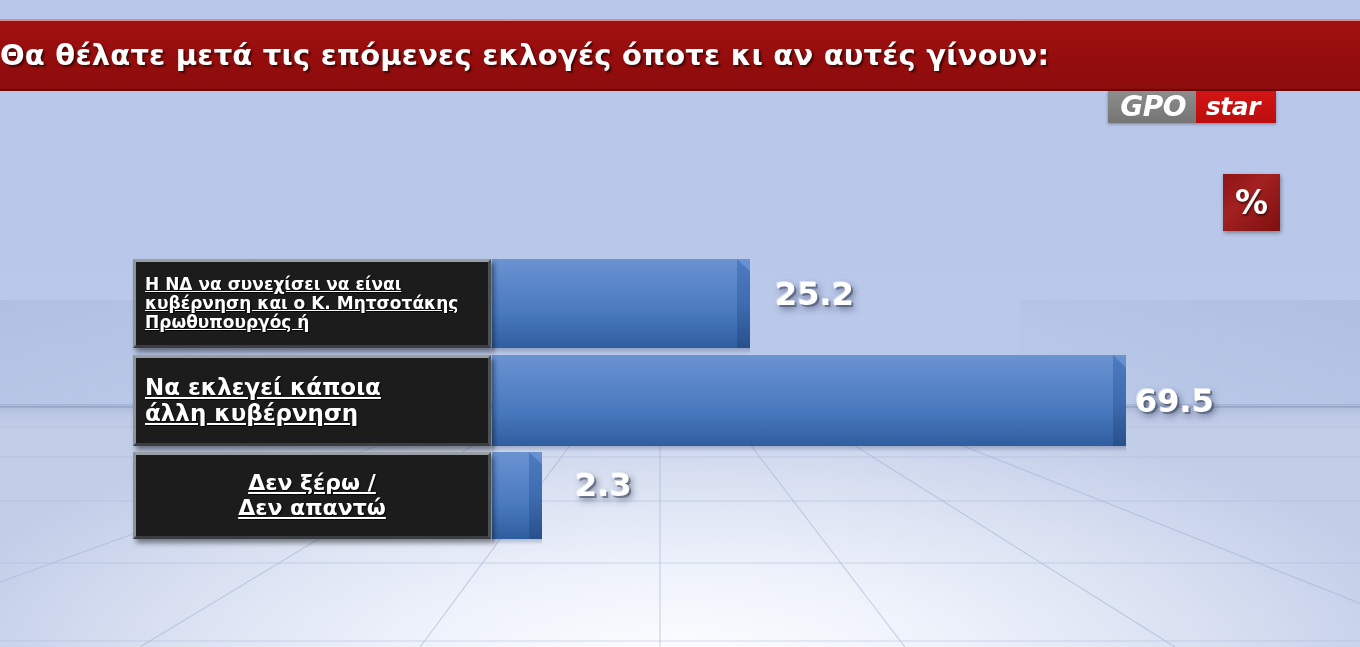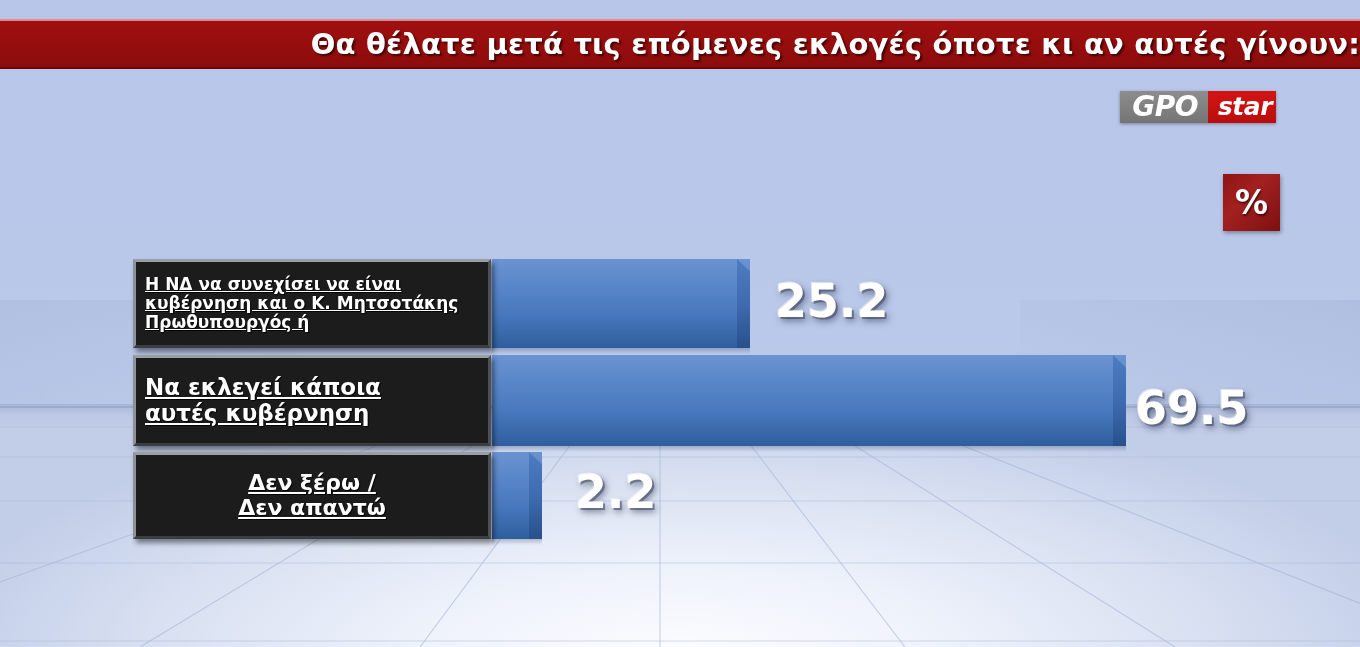--- a/index.html
+++ b/index.html
@@ -54,28 +54,28 @@
     position: absolute; right: 0; top: 300px; width: 340px; height: 170px;
     background: linear-gradient(200deg, rgba(160,176,210,.38) 0%, rgba(160,176,210,0) 72%);
   }
 
   
   .top-strip {
     position: absolute; left: 0; top: 0; width: 1360px; height: 19px;
     background: #b8c6e9;
   }
   .title-bar {
-    position: absolute; left: 0; top: 19px; width: 1360px; height: 50px;
+    position: absolute; left: 0; top: 19px; width: 1360px; height: 72px;
     background: linear-gradient(180deg, #a11010 0%, #950d0d 55%, #8d0c0c 100%);
     border-top: 2px solid #d98d8d;
     border-bottom: 2px solid #6d0808;
     box-sizing: border-box;
     display: flex;
     align-items: center;
-    justify-content: flex-end;
+    justify-content: flex-start;
   }
   .title-text {
     color: #ffffff;
     font-size: 29px;
     font-weight: bold;
     letter-spacing: .2px;
     text-shadow: 2px 2px 2px rgba(0,0,0,.55);
     white-space: nowrap;
   }
 
@@ -96,21 +96,21 @@
     padding: 0 10px 0 12px;
     letter-spacing: -.5px;
   }
   .logo-star {
     background: linear-gradient(180deg, #d31414 0%, #bb0d0d 100%);
     color: #ffffff;
     font-size: 25px;
     font-weight: bold;
     font-style: italic;
     line-height: 32px;
-    padding: 0 4px 0 10px;
+    padding: 0 16px 0 10px;
     letter-spacing: -.5px;
   }
 
   
   .pct-badge {
     position: absolute; right: 80px; top: 174px;
     width: 57px; height: 57px;
     background: linear-gradient(135deg, #8e1414 0%, #a32020 40%, #7d1010 100%);
     display: flex; align-items: center; justify-content: center;
     box-shadow: 1px 2px 4px rgba(0,0,0,.35);
@@ -182,21 +182,21 @@
   .bar-shadow {
     position: absolute;
     left: 0; bottom: -6px; height: 7px;
     background: linear-gradient(180deg, rgba(40,60,100,.33), rgba(40,60,100,0));
   }
 
   
   .value {
     position: absolute;
     color: #ffffff;
-    font-size: 46px;
+    font-size: 32px;
     font-weight: bold;
     line-height: 1;
     text-shadow:
        2px 2px 0 rgba(60,70,95,.55),
        3px 4px 7px rgba(40,50,80,.55),
       -1px -1px 0 rgba(255,255,255,.6);
     z-index: 5;
     white-space: nowrap;
   }
 </style>
@@ -267,32 +267,32 @@
     </div>
 
     <div class="row" style="top:355px;">
       <div class="bar-wrap" style="left:359px; width:634px; height:91px;">
         <div class="bar-shadow" style="width:634px;"></div>
         <div class="bar-face" style="width:634px;"></div>
         <div class="bar-cap"></div>
       </div>
       <div class="label-box" style="height:91px;">
         <div class="lbl-text lbl-lg">Να εκλεγεί κάποια
-αυτές κυβέρνηση</div>
+άλλη κυβέρνηση</div>
       </div>
       <div class="value" style="left:1002px; top:30px;">69.5</div>
     </div>
 
     <div class="row" style="top:452px;">
       <div class="bar-wrap" style="left:359px; width:50px; height:87px;">
         <div class="bar-shadow" style="width:50px;"></div>
         <div class="bar-face" style="width:50px;"></div>
         <div class="bar-cap"></div>
       </div>
       <div class="label-box" style="height:87px;">
         <div class="lbl-text lbl-md">Δεν ξέρω /
 Δεν απαντώ</div>
       </div>
-      <div class="value" style="left:442px; top:17px;">2.2</div>
+      <div class="value" style="left:442px; top:17px;">2.3</div>
     </div>
 
   </div>
 </div>
 
 </body></html>

